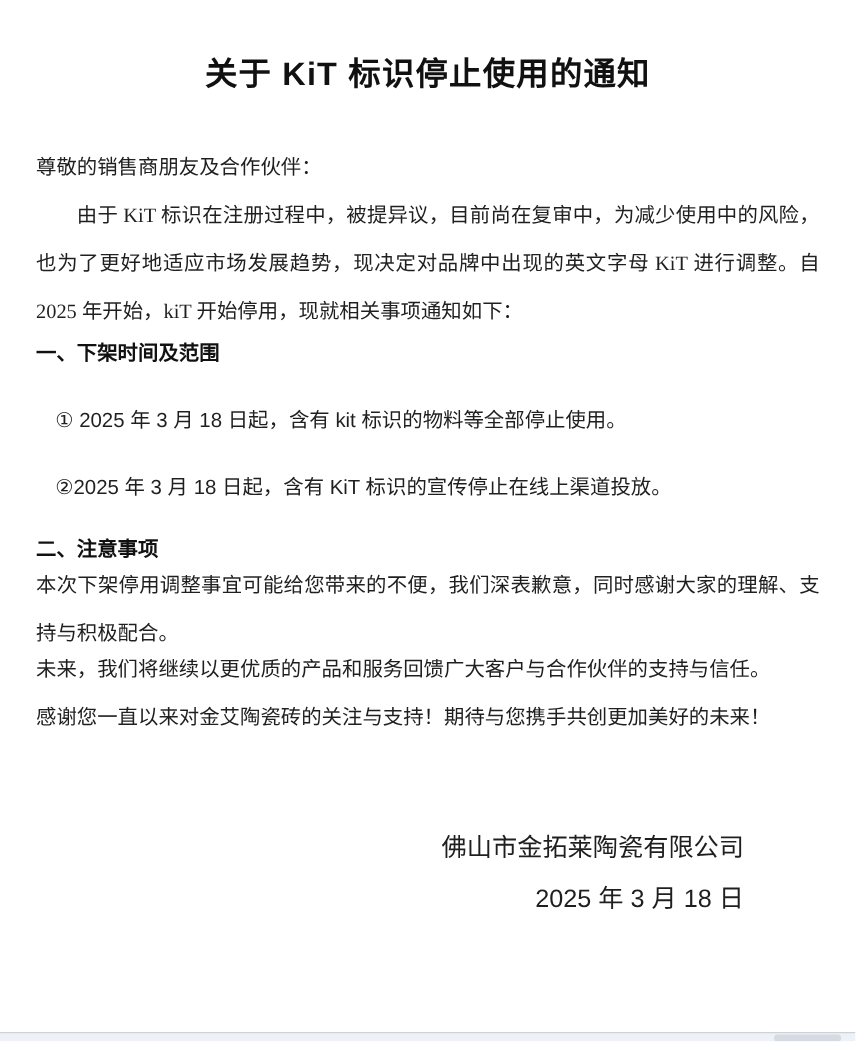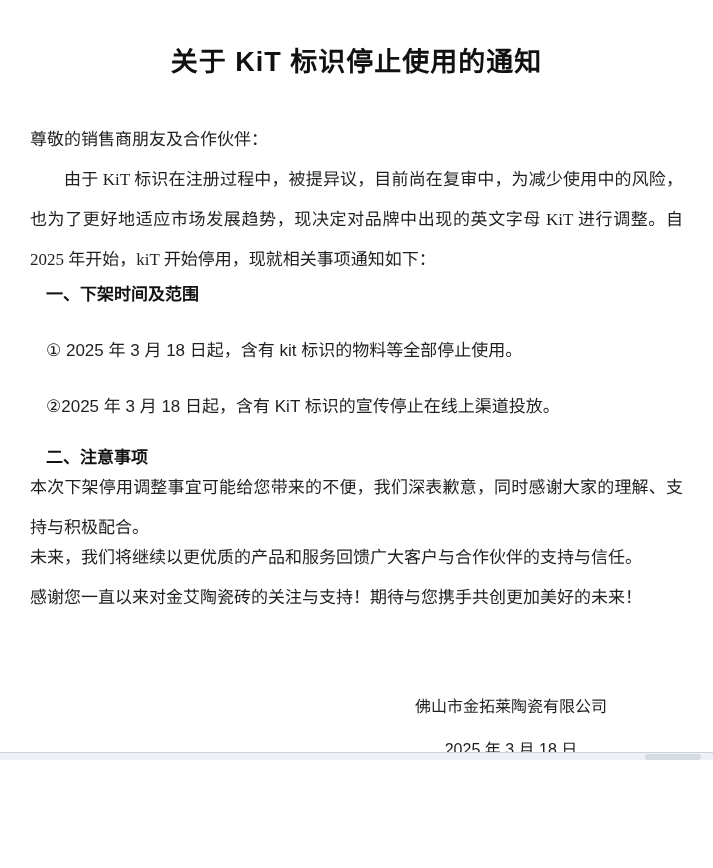--- a/index.html
+++ b/index.html
@@ -3,21 +3,21 @@
 <meta charset="utf-8">
 <style>
   html, body {
     margin: 0;
     padding: 0;
     background: #ffffff;
   }
   .page {
     position: relative;
     width: 713px;
-    height: 760px;
+    height: 868px;
     margin: 0 auto;
     background: #ffffff;
     color: #1f1f1f;
     font-family: "Liberation Sans", "DejaVu Sans", sans-serif;
     overflow: hidden;
     box-sizing: border-box;
   }
   .doc-title {
     margin: 42px 30px 0 30px;
     text-align: center;
@@ -36,39 +36,39 @@
   }
   .greeting {
     margin-top: 38px;
   }
   .intro {
     margin: 0;
     text-indent: 2em;
     font-family: Liberation Serif, serif;
   }
   .section-heading {
-    margin: -5px 0 0 16px;
+    margin: -5px 0 0 0;
     font-weight: bold;
     color: #111111;
   }
   .list-item {
     margin: 16px;
   }
   .para {
     margin: 0;
   }
   .para-tight {
     margin-top: -10px;
   }
   .signature-block {
     position: absolute;
-    right: 106px;
+    right: 93px;
     top: 687px;
-    text-align: center;
-    font-size: 16px;
+    text-align: right;
+    font-size: 21px;
     line-height: 40px;
   }
   .signature-date {
     margin-top: 3px;
   }
   .hscrollbar {
     position: absolute;
     left: 0;
     bottom: 0;
     width: 713px;

